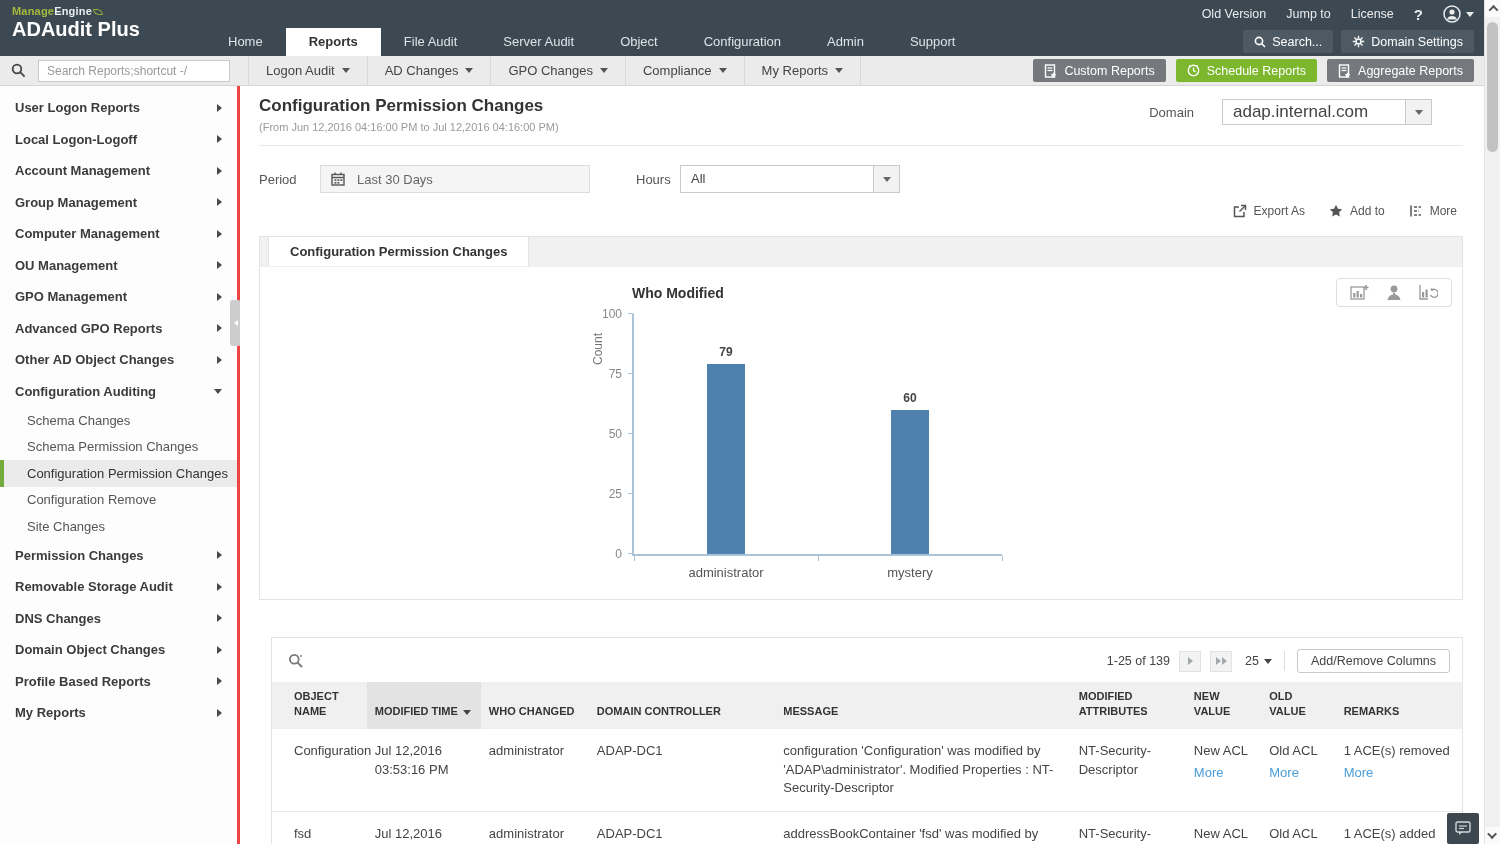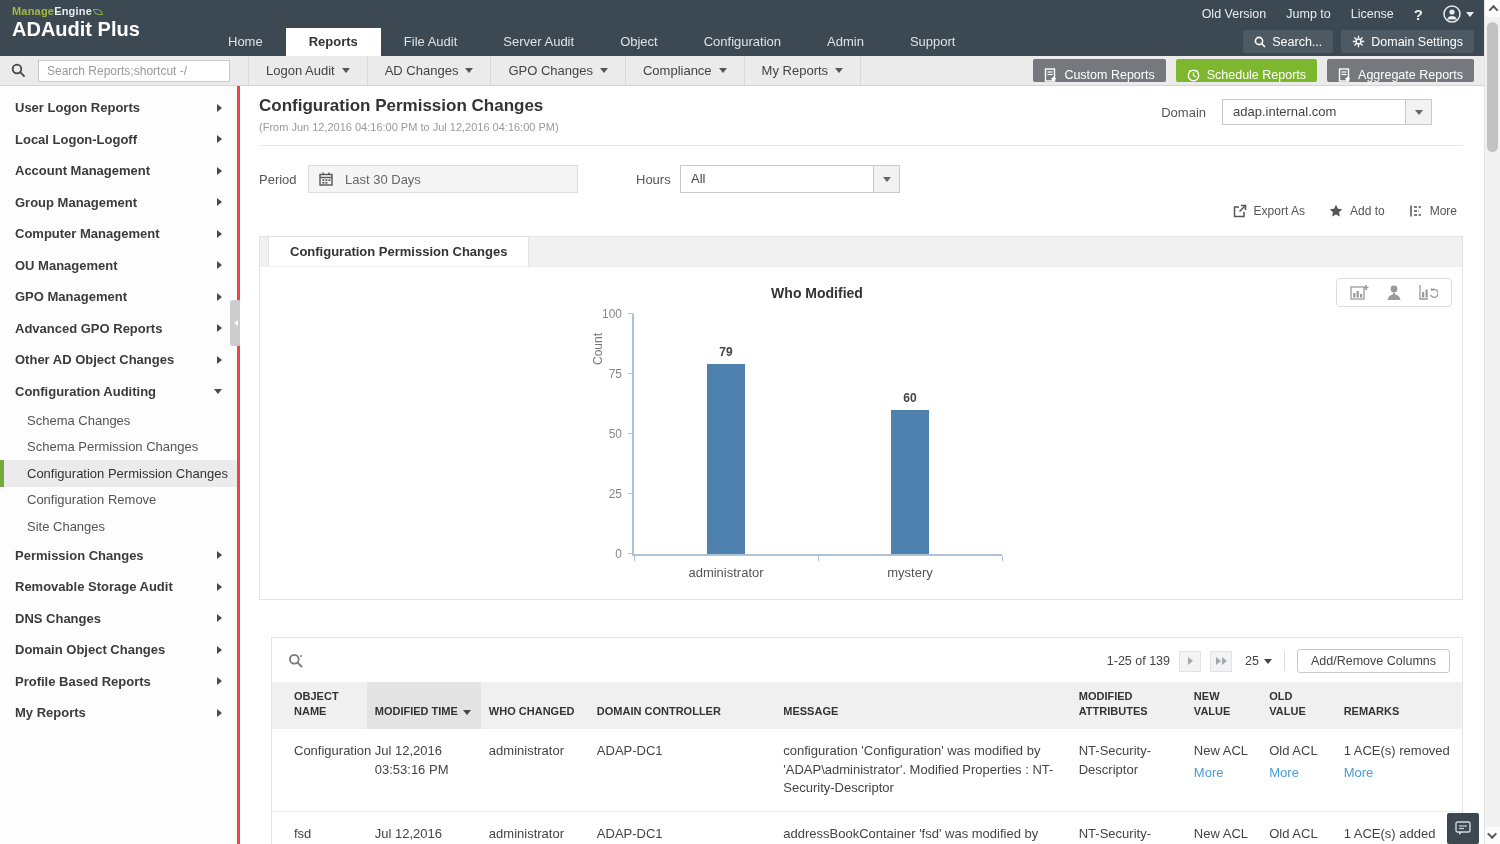--- a/index.html
+++ b/index.html
@@ -25,62 +25,62 @@
 
   
   .toolbar { position:absolute; left:0; top:56px; width:1500px; height:30px; background:#ebebeb; border-bottom:1px solid #d5d5d5; }
   .tsearch-icon { position:absolute; left:11px; top:7px; }
   .toolbar input { position:absolute; left:38px; top:4px; width:192px; height:22px; border:1px solid #c9c9c9; padding:0 8px; font-size:12px; color:#666; background:#fff; font-family:inherit; }
   .toolbar input::placeholder { color:#999; }
   .tmenus { position:absolute; left:248px; top:0; height:29px; display:flex; }
   .tmenu { padding:0 17px; line-height:29px; font-size:13px; color:#444; border-right:1px solid #d9d9d9; display:flex; align-items:center; gap:7px; cursor:pointer; }
   .tmenu:first-child { border-left:1px solid #d9d9d9; }
   .tbuttons { position:absolute; right:26px; top:3px; display:flex; gap:10px; }
-  .btn-g { height:23px; padding:0 11px; border-radius:2px; font-size:12.5px; color:#fff; display:flex; align-items:flex-end; gap:7px; cursor:pointer; }
+  .btn-g { height:23px; padding:0 11px; border-radius:2px; font-size:12.5px; color:#fff; display:flex; align-items:center; gap:7px; cursor:pointer; }
   .btn-gray { background:#75797d; }
   .btn-green { background:#7cb72e; }
 
   
   .sidebar { position:absolute; left:0; top:86px; width:240px; height:758px; background:#fdfdfd; border-right:3px solid #ef4444; padding-top:6px; }
   .side-parent { height:31.5px; padding:0 15px; display:flex; align-items:center; justify-content:space-between; font-size:13px; font-weight:bold; color:#3b3b3b; cursor:pointer; }
   .side-child { height:26.5px; padding-left:27px; display:flex; align-items:center; font-size:13px; color:#555; cursor:pointer; }
   .side-child.active { background:#ebebeb; border-left:4px solid #74ab3c; padding-left:23px; color:#333; }
   .tri-r { width:0; height:0; border-top:4px solid transparent; border-bottom:4px solid transparent; border-left:5px solid #4a4a4a; }
   .tri-d { width:0; height:0; border-left:4px solid transparent; border-right:4px solid transparent; border-top:5px solid #4a4a4a; }
   .collapse-handle { position:absolute; left:230px; top:300px; width:11px; height:46px; background:#cdcdcd; border-radius:3px; display:flex; align-items:center; justify-content:center; cursor:pointer; }
   .collapse-handle .tri-l { width:0; height:0; border-top:3px solid transparent; border-bottom:3px solid transparent; border-right:4px solid #fff; }
 
   
   .main { position:absolute; left:240px; top:86px; width:1244px; height:758px; background:#fff; }
   .report-title { position:absolute; left:19px; top:10px; font-size:17px; font-weight:bold; color:#333; }
   .report-range { position:absolute; left:19px; top:35px; font-size:11px; color:#9a9a9a; }
-  .domain-wrap { position:absolute; right:52px; top:13px; display:flex; align-items:center; gap:16px; }
+  .domain-wrap { position:absolute; right:52px; top:13px; display:flex; align-items:center; gap:28px; }
   .domain-label { font-size:13px; color:#555; }
   .select-box { display:flex; height:26px; border:1px solid #c9c9c9; background:#fff; cursor:pointer; }
-  .select-value { padding:0 10px; line-height:24px; font-size:13px; color:#444; width:182px; }
+  .select-value { padding:0 10px; line-height:24px; font-size:17px; color:#444; width:182px; }
   .select-arrow { width:26px; border-left:1px solid #c9c9c9; background:#f2f2f2; display:flex; align-items:center; justify-content:center; }
   .caret { width:0; height:0; border-left:4px solid transparent; border-right:4px solid transparent; border-top:5px solid #666; }
   .divider { position:absolute; left:19px; right:21px; top:59px; border-top:1px solid #e8e8e8; }
 
   .flt-period-label { position:absolute; left:19px; top:86px; font-size:13px; color:#555; }
-  .period-box { position:absolute; left:68px; top:79px; width:270px; height:28px; background:#f5f5f5; border:1px solid #dcdcdc; display:flex; align-items:center; gap:12px; padding:0 10px; cursor:pointer; }
+  .period-box { position:absolute; left:80px; top:79px; width:270px; height:28px; background:#f5f5f5; border:1px solid #dcdcdc; display:flex; align-items:center; gap:12px; padding:0 10px; cursor:pointer; }
   .period-value { font-size:13px; color:#666; }
   .flt-hours-label { position:absolute; left:396px; top:86px; font-size:13px; color:#555; }
   .hours-box { position:absolute; left:440px; top:79px; width:220px; height:36px; }
   .hours-box .select-box { height:28px; }
   .hours-box .select-value { width:192px; line-height:26px; font-size:13px; }
 
   .actions { position:absolute; right:27px; top:118px; display:flex; gap:24px; }
   .action { display:flex; align-items:center; gap:7px; font-size:12px; color:#555; cursor:pointer; }
 
   .tabstrip { position:absolute; left:19px; top:150px; width:1204px; height:30px; background:#f1f1f1; border:1px solid #e3e3e3; border-bottom:none; display:flex; }
   .rtab { margin-left:8px; background:#fff; padding:0 21px; line-height:29px; font-size:13px; font-weight:bold; color:#333; border-left:1px solid #e3e3e3; border-right:1px solid #e3e3e3; cursor:pointer; }
 
   .chart-panel { position:absolute; left:19px; top:180px; width:1204px; height:334px; background:#fff; border:1px solid #e3e3e3; border-top:1px solid #eee; }
-  .chart-title { position:absolute; left:372px; width:370px; top:18px; text-align:center; font-size:14px; font-weight:bold; color:#333; }
+  .chart-title { position:absolute; left:372px; width:370px; top:18px; font-size:14px; font-weight:bold; color:#333; }
   .chart-tools { position:absolute; right:10px; top:11px; border:1px solid #ddd; border-radius:4px; padding:5px 13px; display:flex; gap:17px; align-items:center; background:#fff; }
   .chart-tools span { cursor:pointer; display:flex; }
 
   .plot { position:absolute; left:372px; top:47px; width:370px; height:242px; border-left:2px solid #aac3d9; border-bottom:2px solid #aac3d9; }
   .ylabel { position:absolute; left:-52px; top:28px; font-size:12px; color:#777; transform:rotate(-90deg); transform-origin:center; }
   .ytick { position:absolute; left:-6px; width:5px; border-top:1px solid #aac3d9; }
   .ytick-label { position:absolute; left:-12px; transform:translate(-100%,50%); font-size:12px; color:#888; }
   .xtick { position:absolute; bottom:-7px; height:5px; border-left:1px solid #aac3d9; }
   .bar { position:absolute; bottom:0; width:38px; cursor:pointer; }
   .bar-value { position:absolute; width:38px; text-align:center; margin-bottom:5px; font-size:12px; font-weight:bold; color:#444; }

